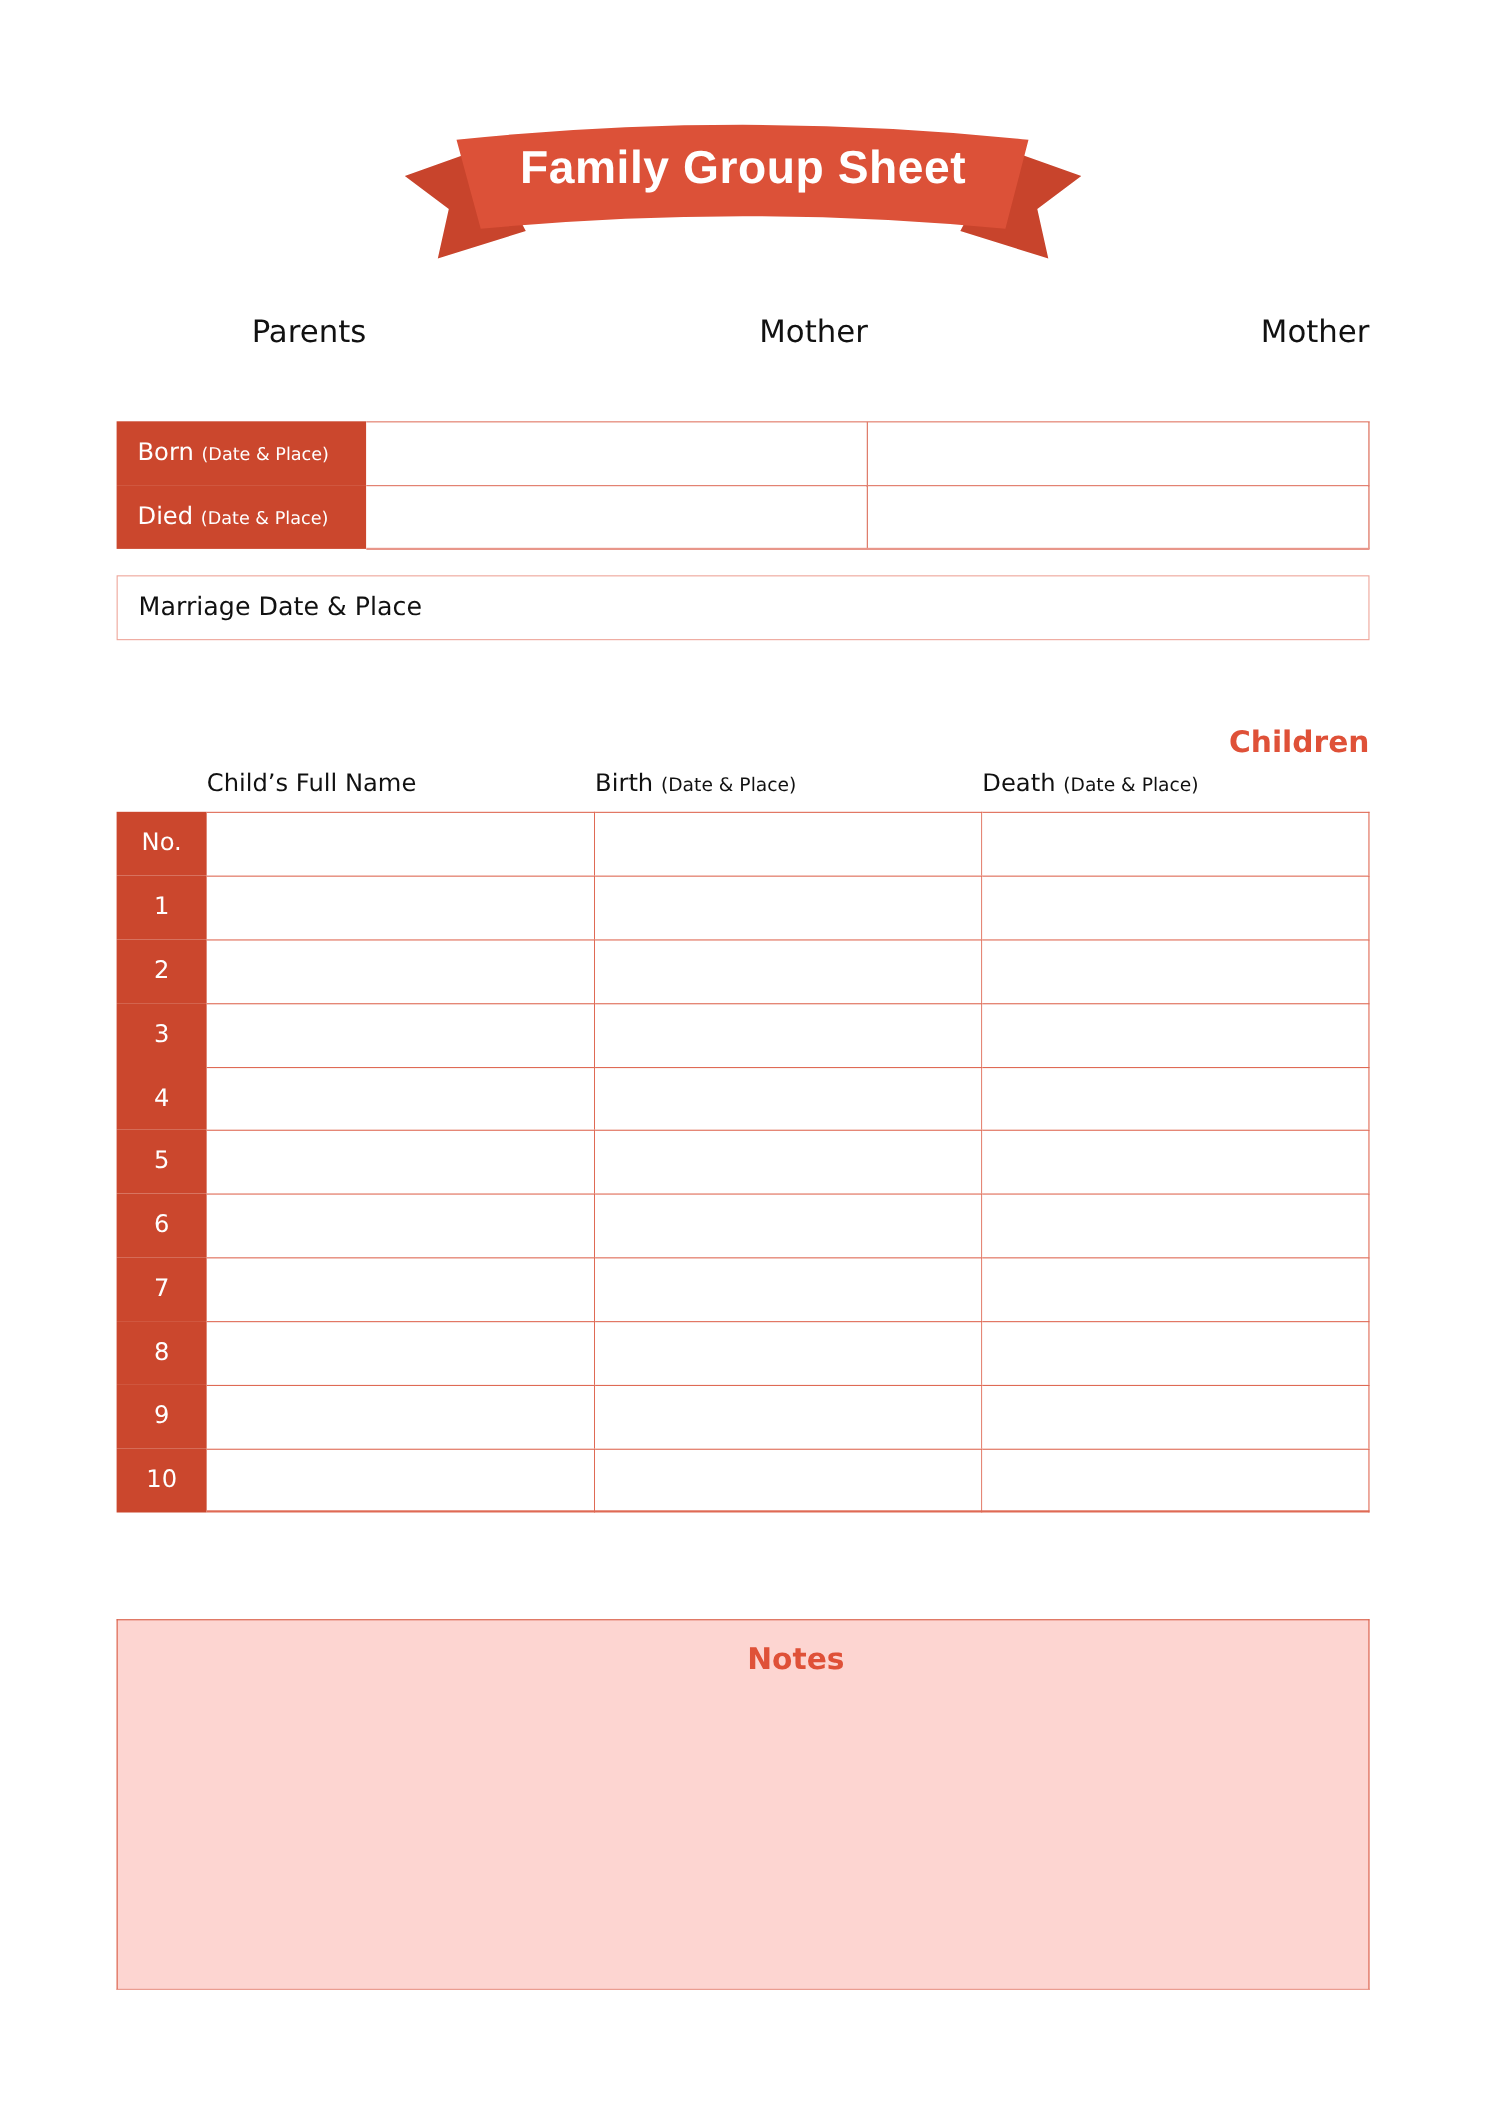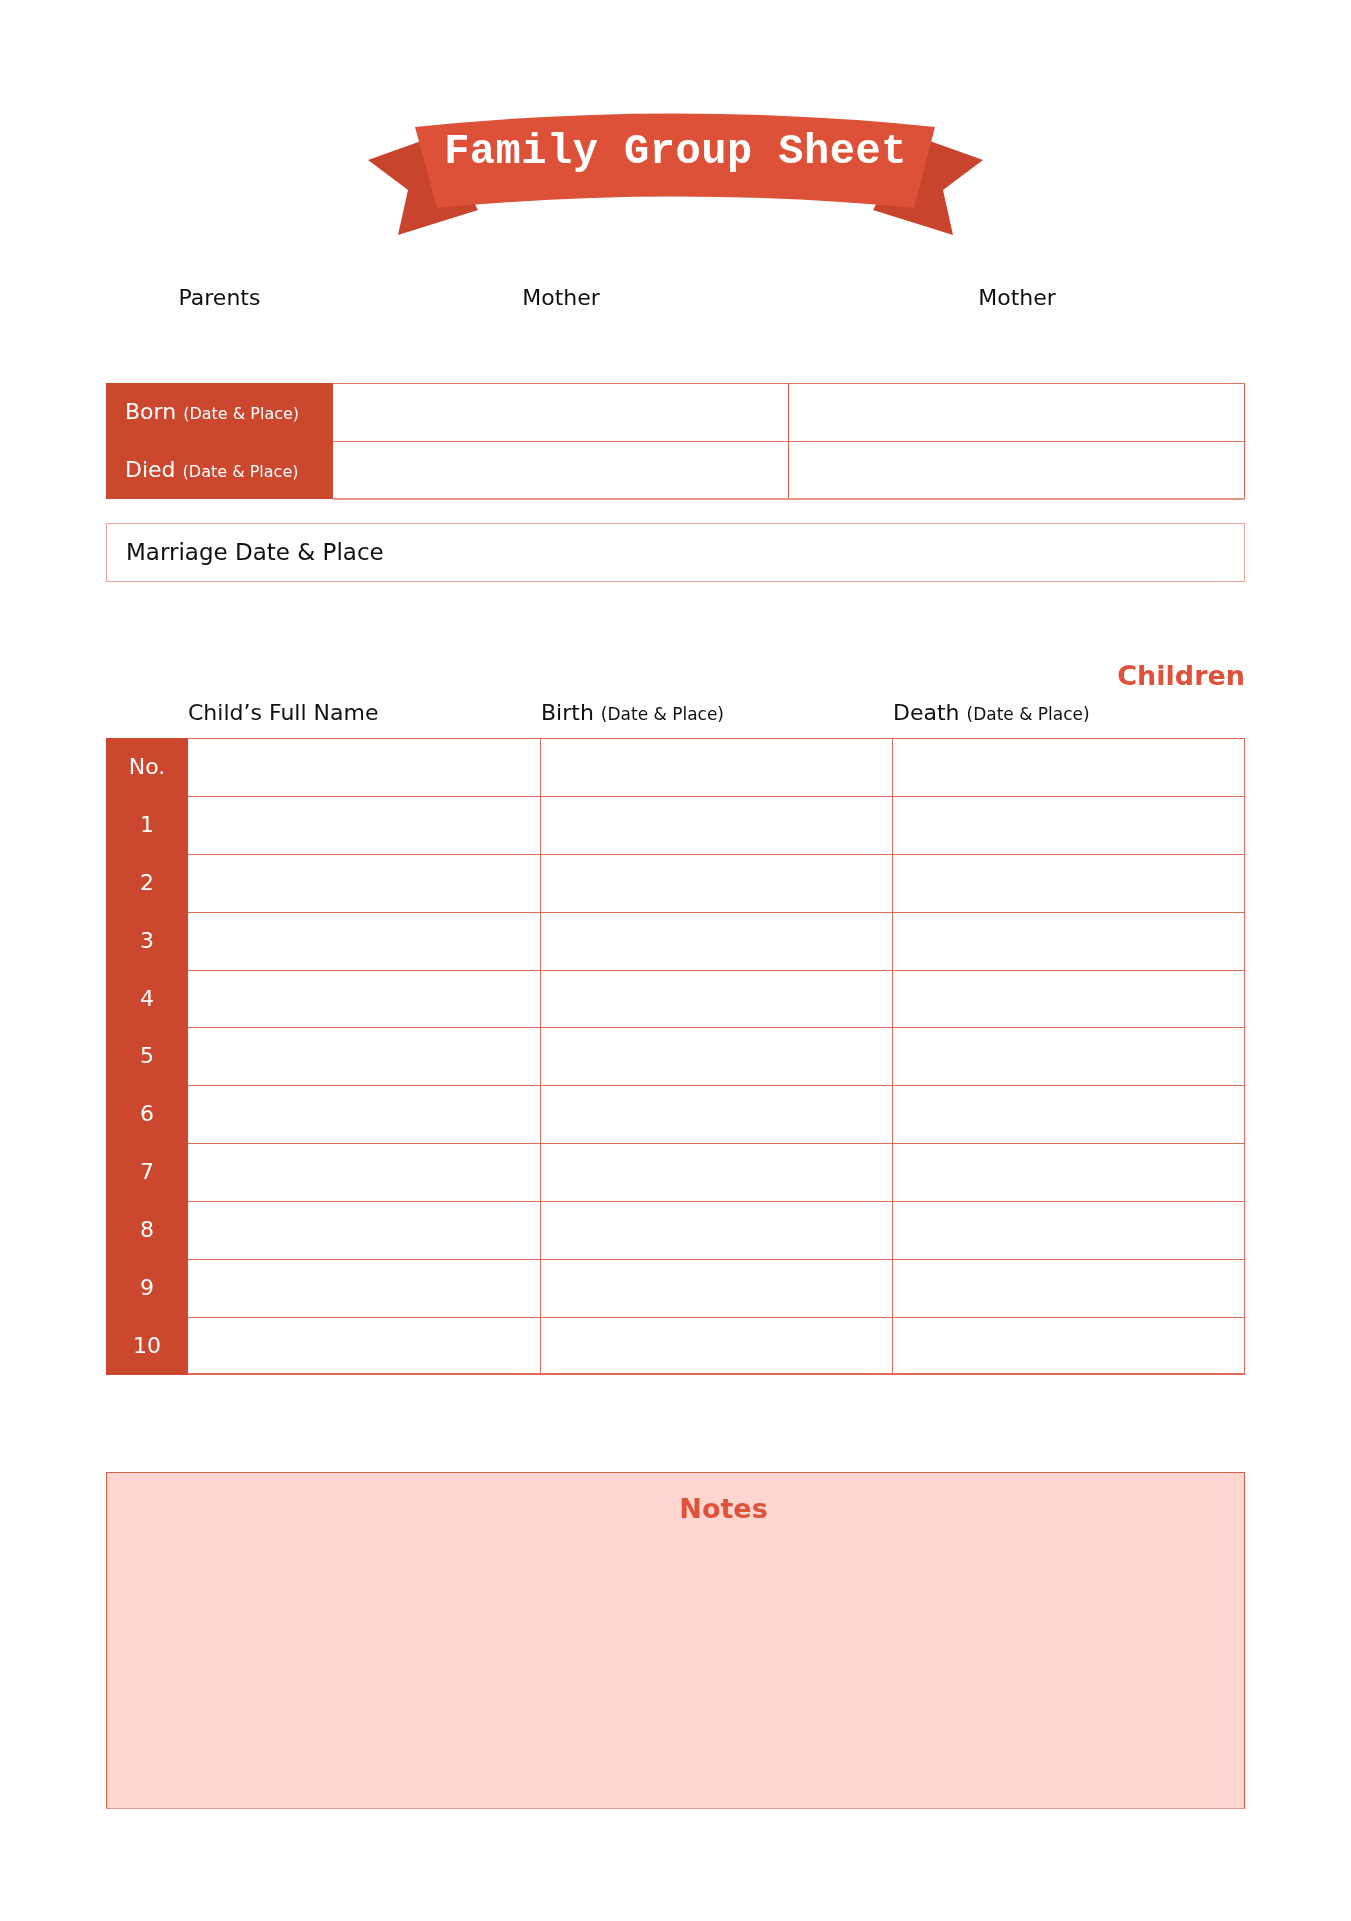--- a/index.html
+++ b/index.html
@@ -4,24 +4,24 @@
 <style>
   html, body { margin: 0; padding: 0; background: #ffffff; }
   body { width: 1351px; height: 1921px; position: relative; overflow: hidden;
          font-family: "DejaVu Sans", sans-serif; color: #1a1a1a; }
 
   
   .banner { position: absolute; left: 368px; top: 110px; width: 615px; height: 130px; }
   .banner svg { position: absolute; left: 0; top: 0; }
   .banner-title { position: absolute; left: 0; top: 18px; width: 615px; text-align: center;
                   color: #ffffff; font-size: 42px; font-weight: bold;
-                  font-family: Liberation Mono, monospace; letter-spacing: 0.5px; }
+                  font-family: Liberation Sans, sans-serif; letter-spacing: 0.5px; }
 
   
-  .col-label { position: absolute; font-size: 22px; color: #111; text-align: center; }
+  .col-label { position: absolute; font-size: 28px; color: #111; text-align: right; }
 
   .parents-table { position: absolute; left: 106px; top: 325px; width: 1139px; height: 174px; }
   .p-row { position: absolute; left: 0; width: 1139px; height: 58px; }
   .p-label { position: absolute; left: 0; top: 0; width: 227px; height: 58px; background: #cb472d;
              color: #fff; font-size: 22px; box-sizing: border-box; padding-left: 19px; line-height: 58px; }
   .p-label .small { font-size: 16px; }
   .p-cell { position: absolute; top: 0; height: 58px; box-sizing: border-box;
             border-top: 1.5px solid #e07563; border-right: 1.5px solid #d9604a; background: #fff; }
   .p-cell.father { left: 227px; width: 456px; }
   .p-cell.mother { left: 683px; width: 456px; }

